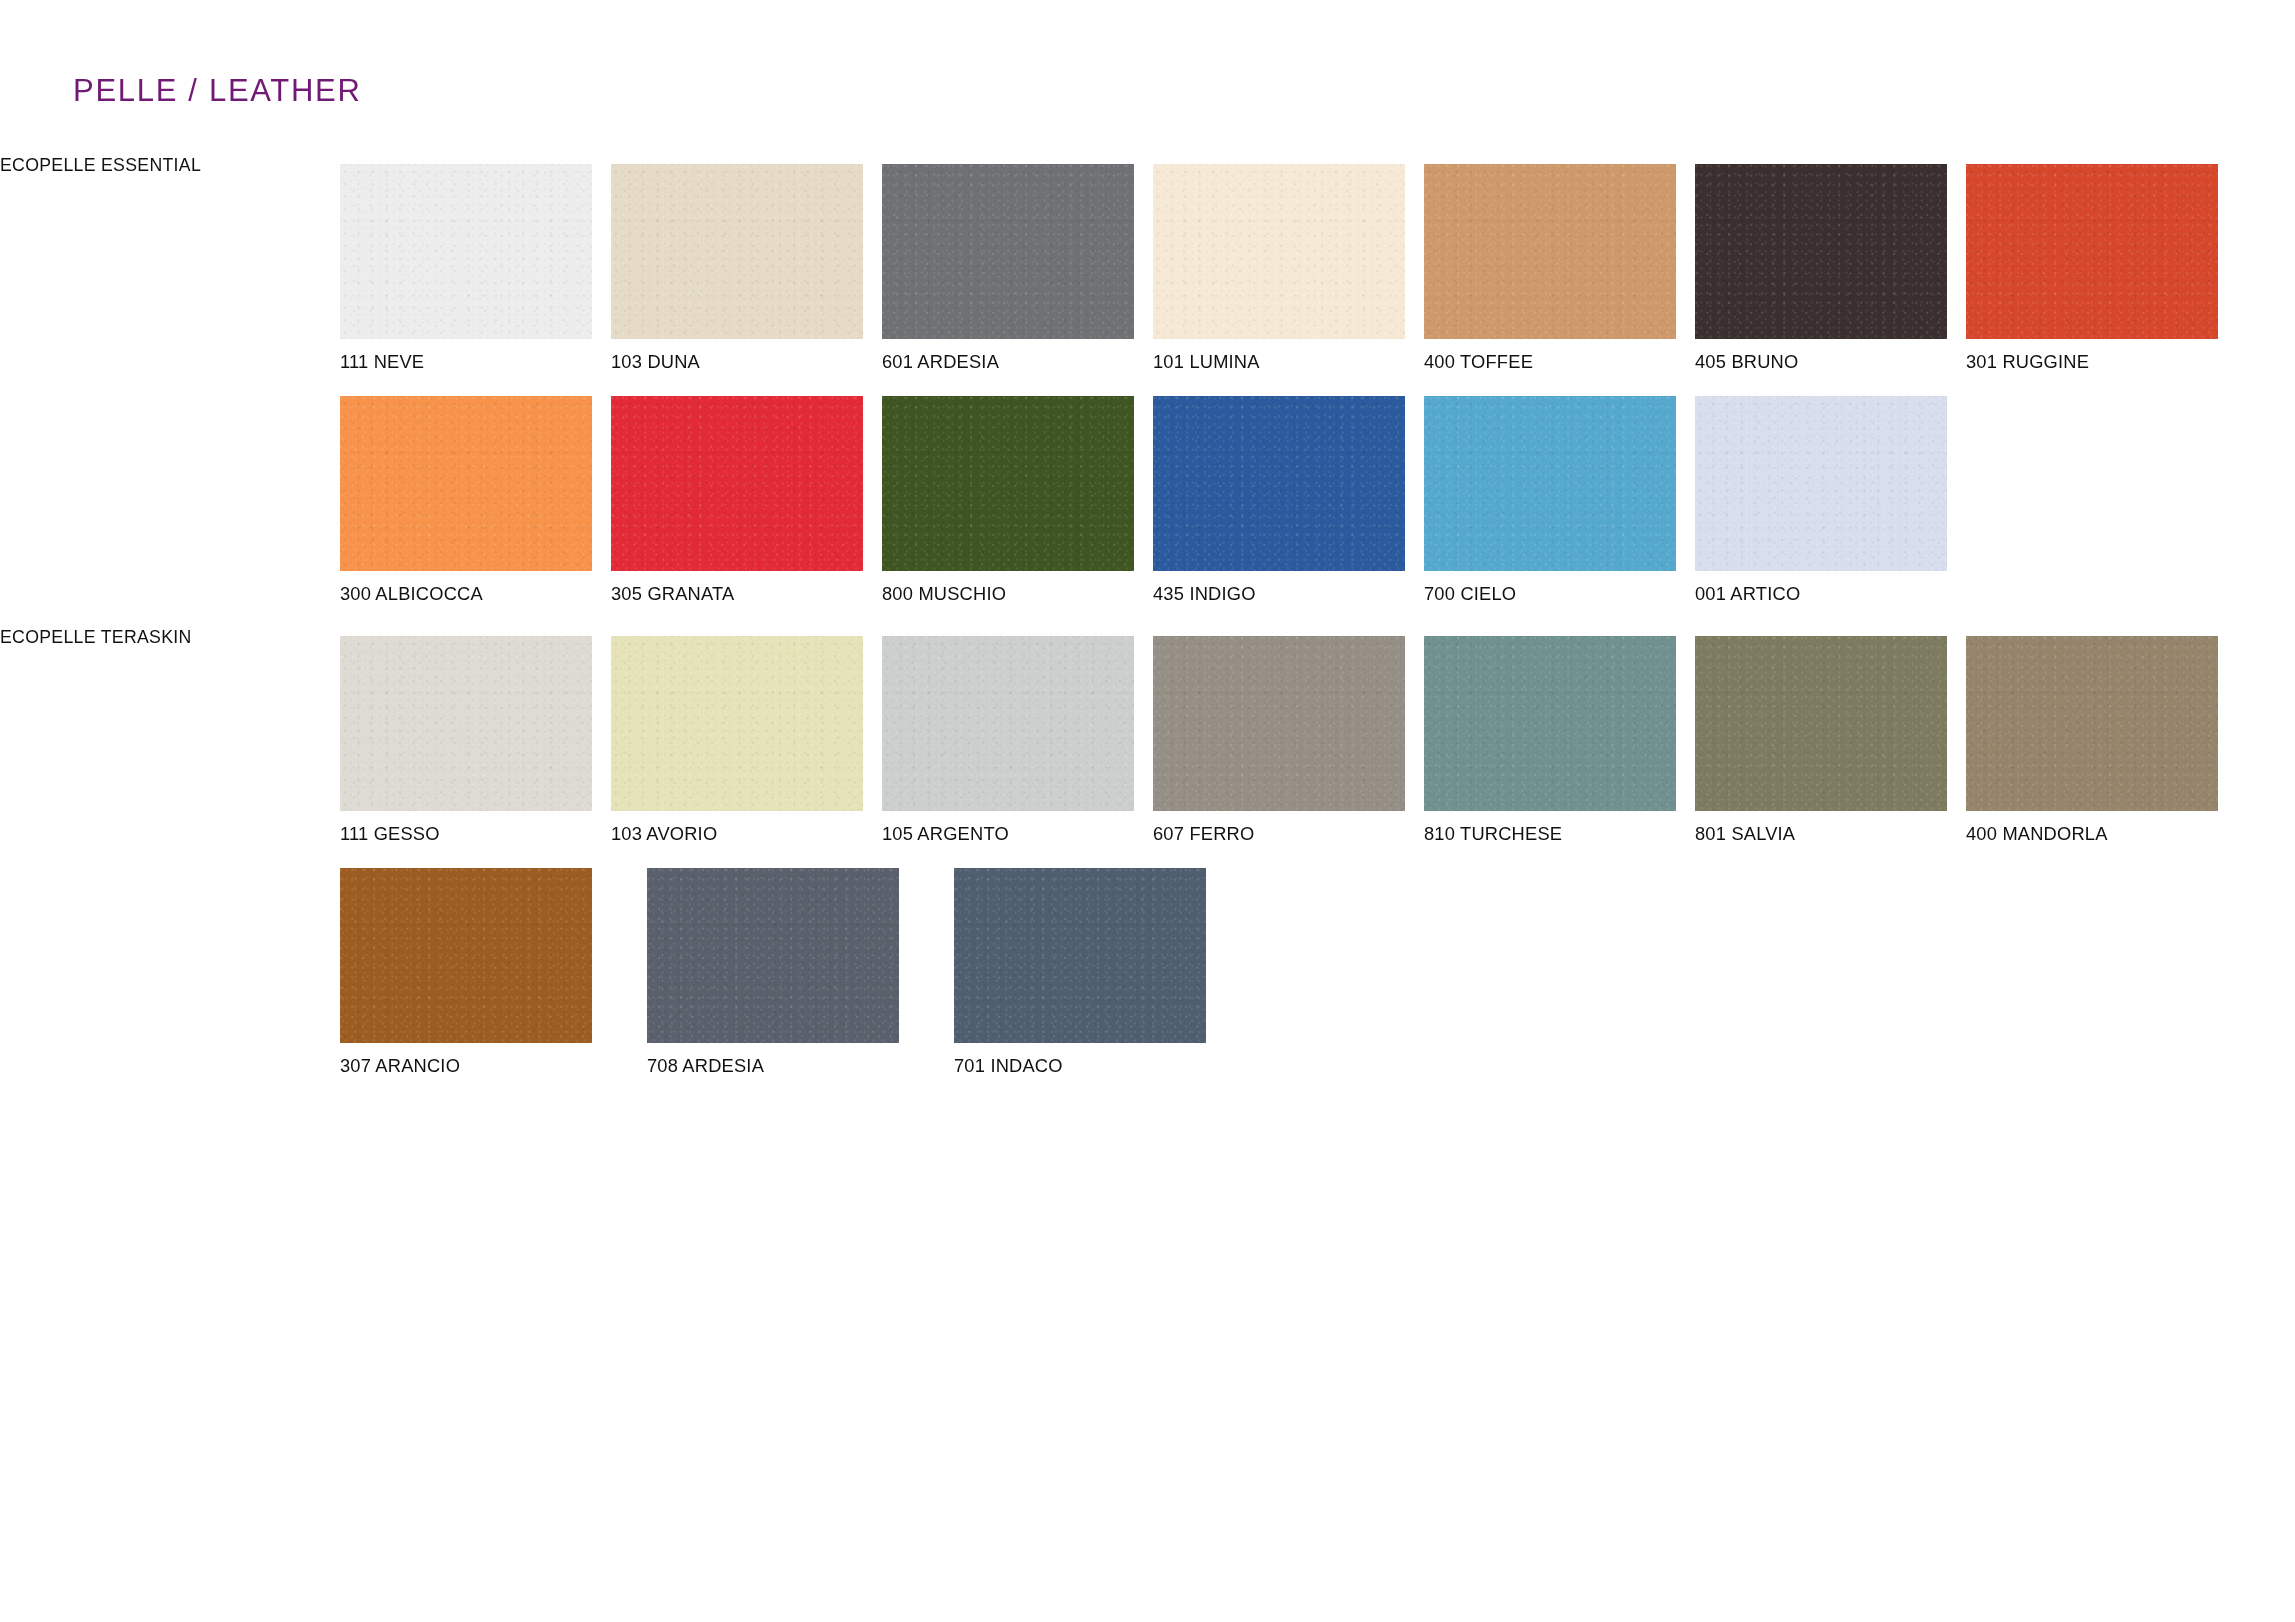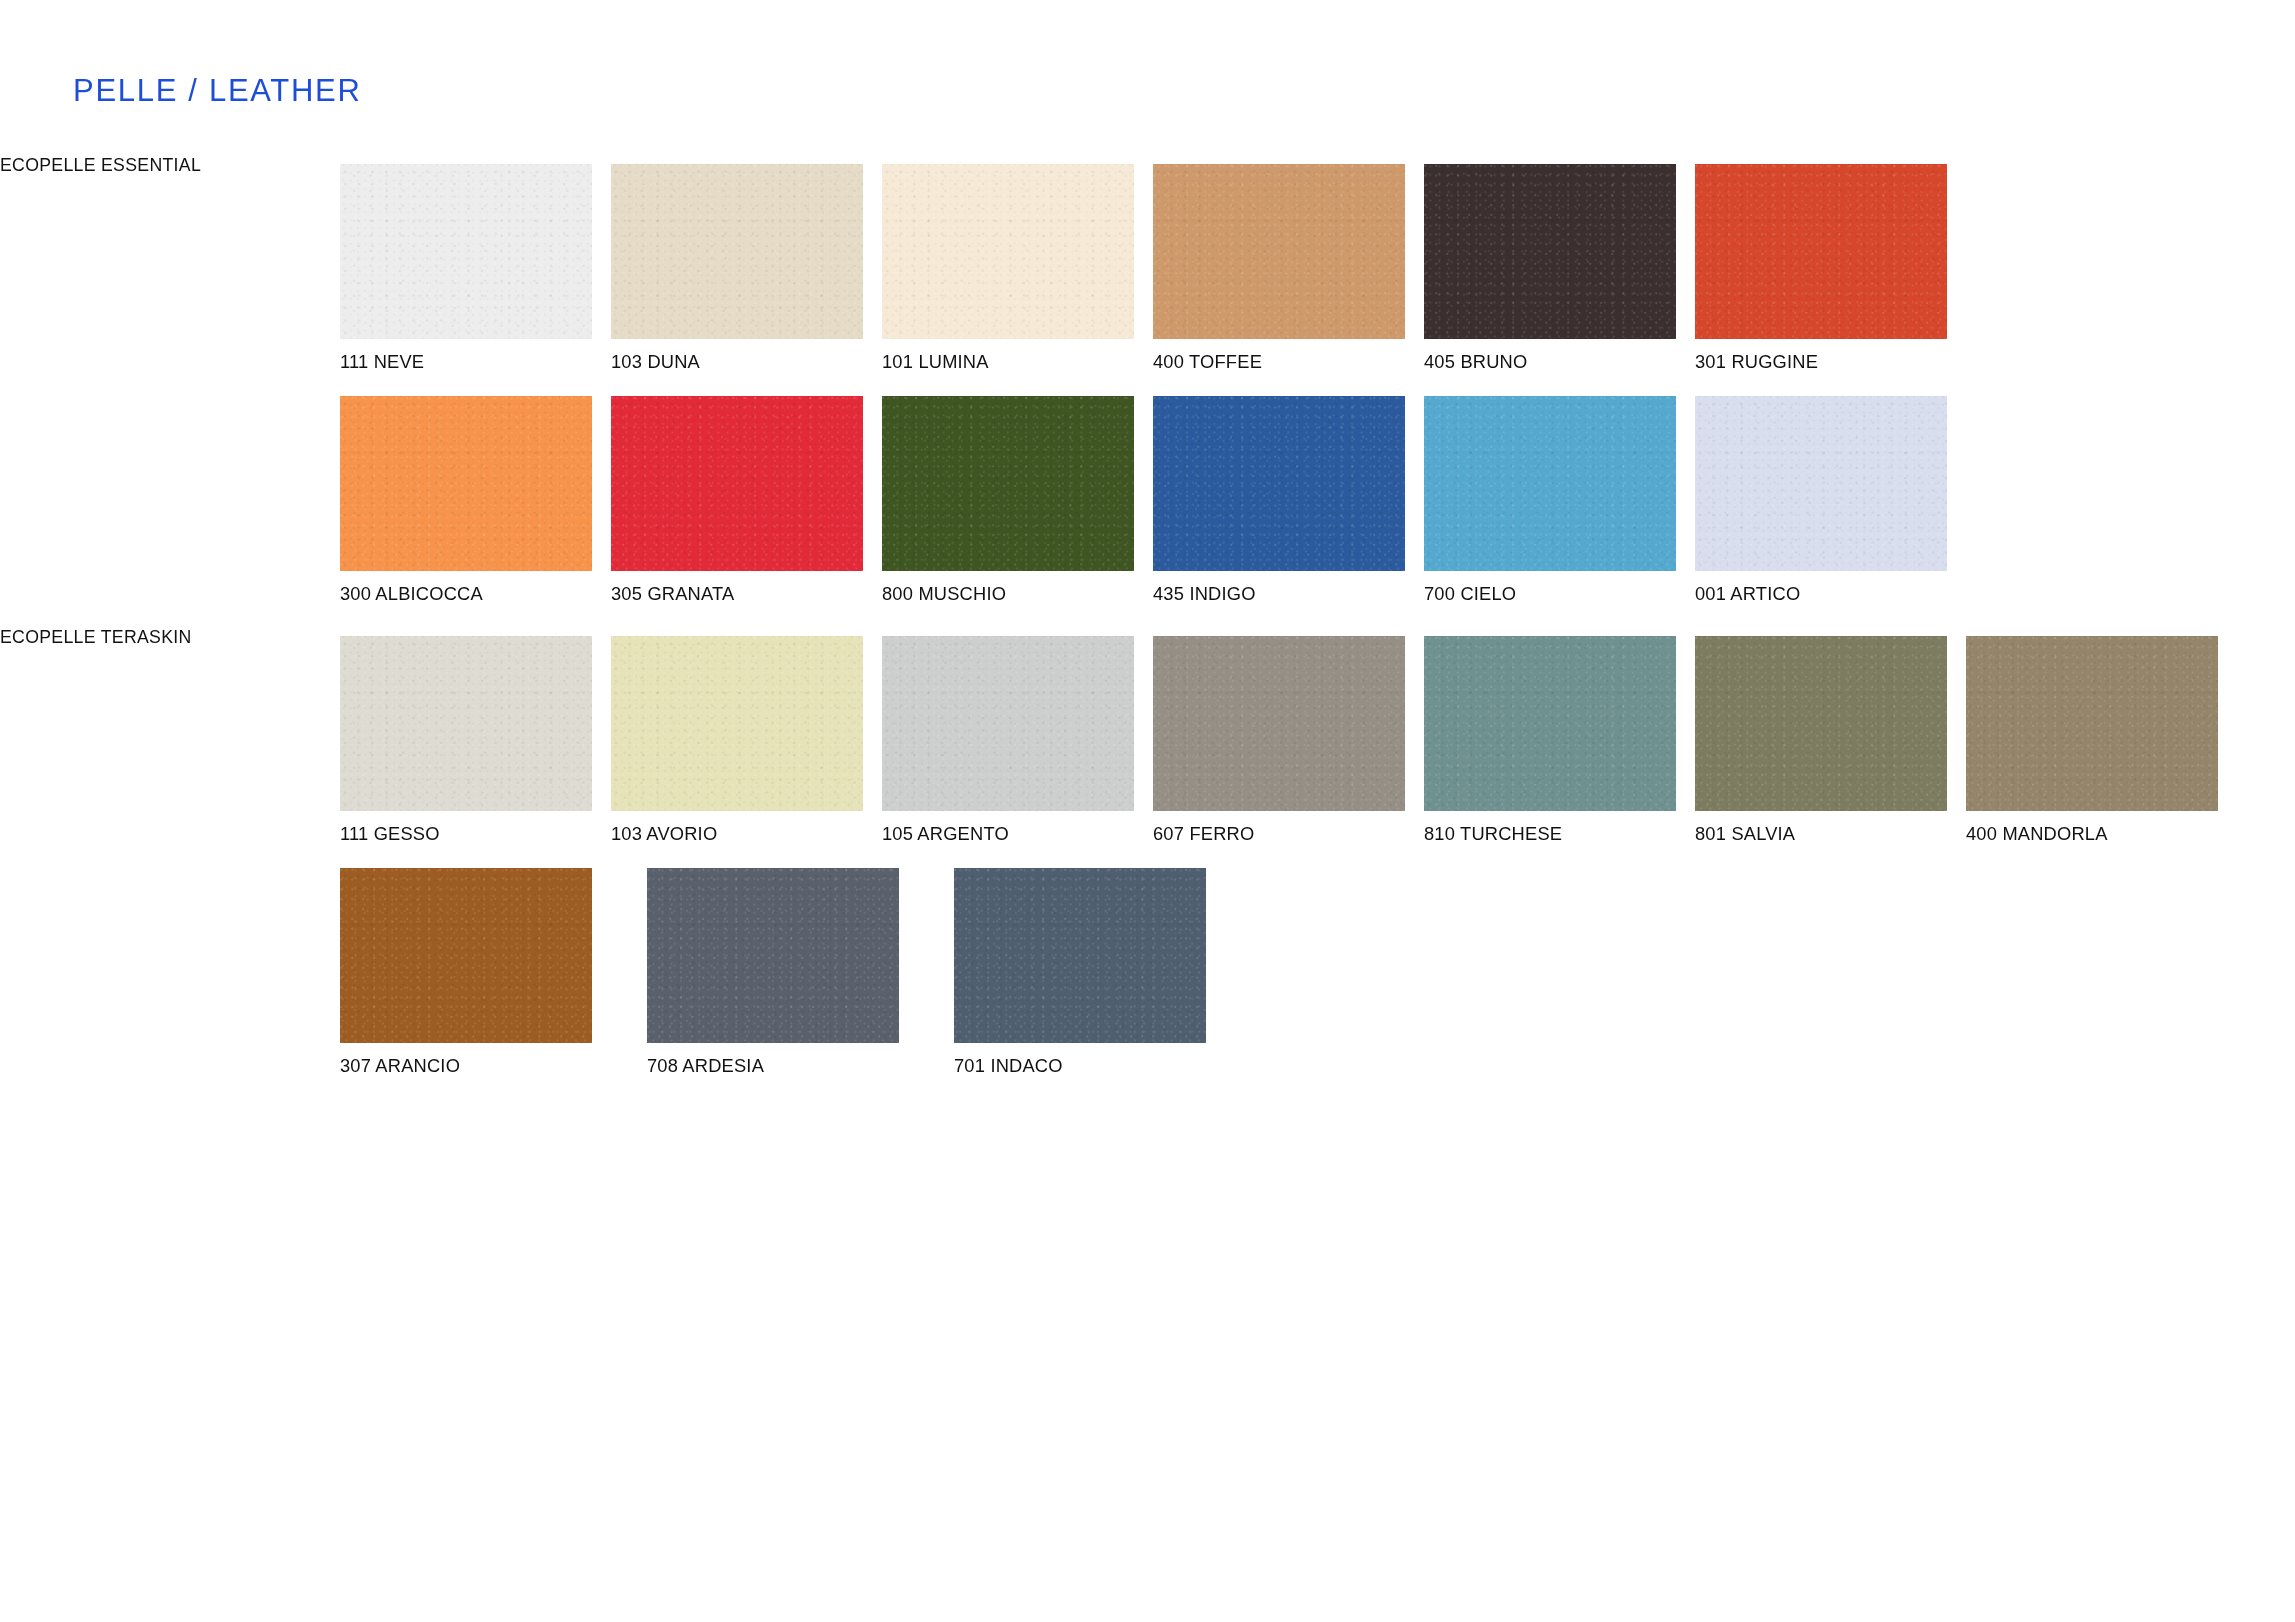--- a/index.html
+++ b/index.html
@@ -24,21 +24,21 @@
   }
 
   
   .page-title {
     position: absolute;
     left: 73px;
     top: 75px;
     font-size: 31px;
     font-weight: 400;
     letter-spacing: 1.7px;
-    color: #1d4ed8;
+    color: #701a75;
     white-space: nowrap;
     line-height: 1;
   }
 
   
   .swatch-grid {
     position: absolute;
     left: 0;
     top: 0;
     width: 2295px;
@@ -121,20 +121,24 @@
         <div class="row" style="top: 164px;">
           <div class="cell">
             <div class="swatch" style="background: rgb(237, 237, 238);"></div>
             <div class="swatch-caption">111 NEVE</div>
           </div>
           <div class="cell">
             <div class="swatch" style="background: rgb(229, 219, 199);"></div>
             <div class="swatch-caption">103 DUNA</div>
           </div>
           <div class="cell">
+            <div class="swatch" style="background: rgb(111, 113, 116);"></div>
+            <div class="swatch-caption">601 ARDESIA</div>
+          </div>
+          <div class="cell">
             <div class="swatch" style="background: rgb(246, 234, 215);"></div>
             <div class="swatch-caption">101 LUMINA</div>
           </div>
           <div class="cell">
             <div class="swatch" style="background: rgb(207, 154, 107);"></div>
             <div class="swatch-caption">400 TOFFEE</div>
           </div>
           <div class="cell">
             <div class="swatch" style="background: rgb(59, 48, 47);"></div>
             <div class="swatch-caption">405 BRUNO</div>

